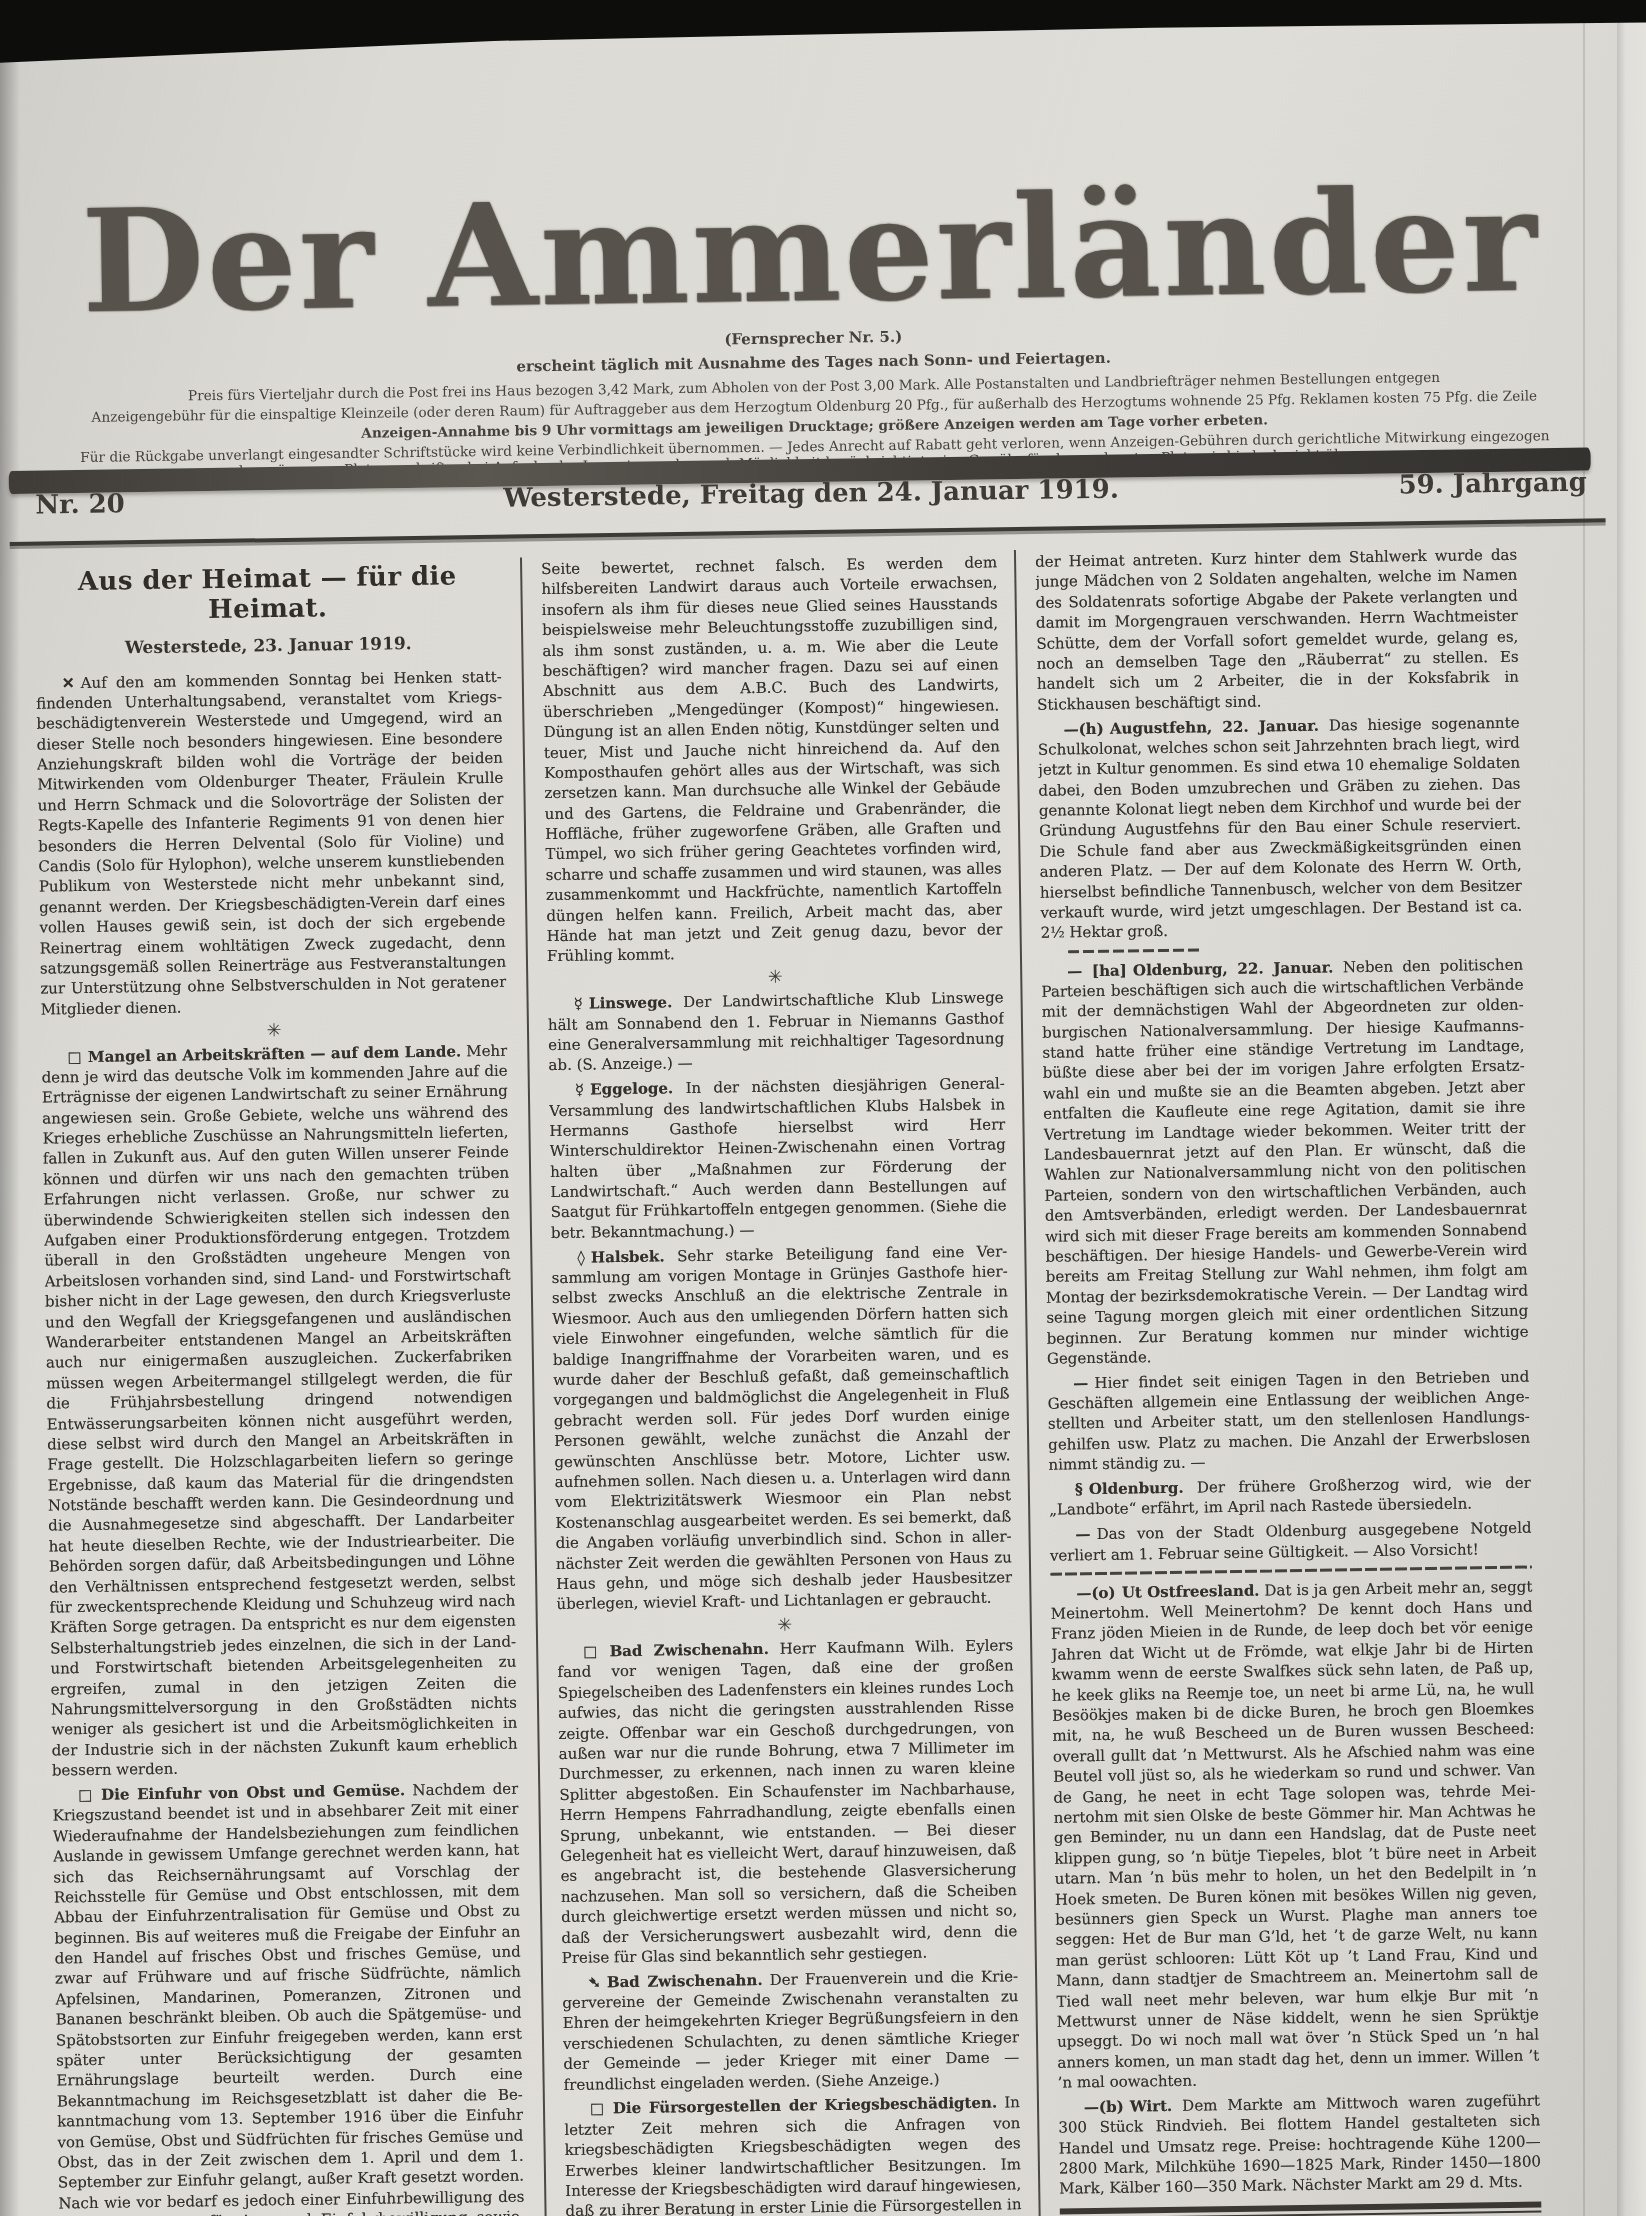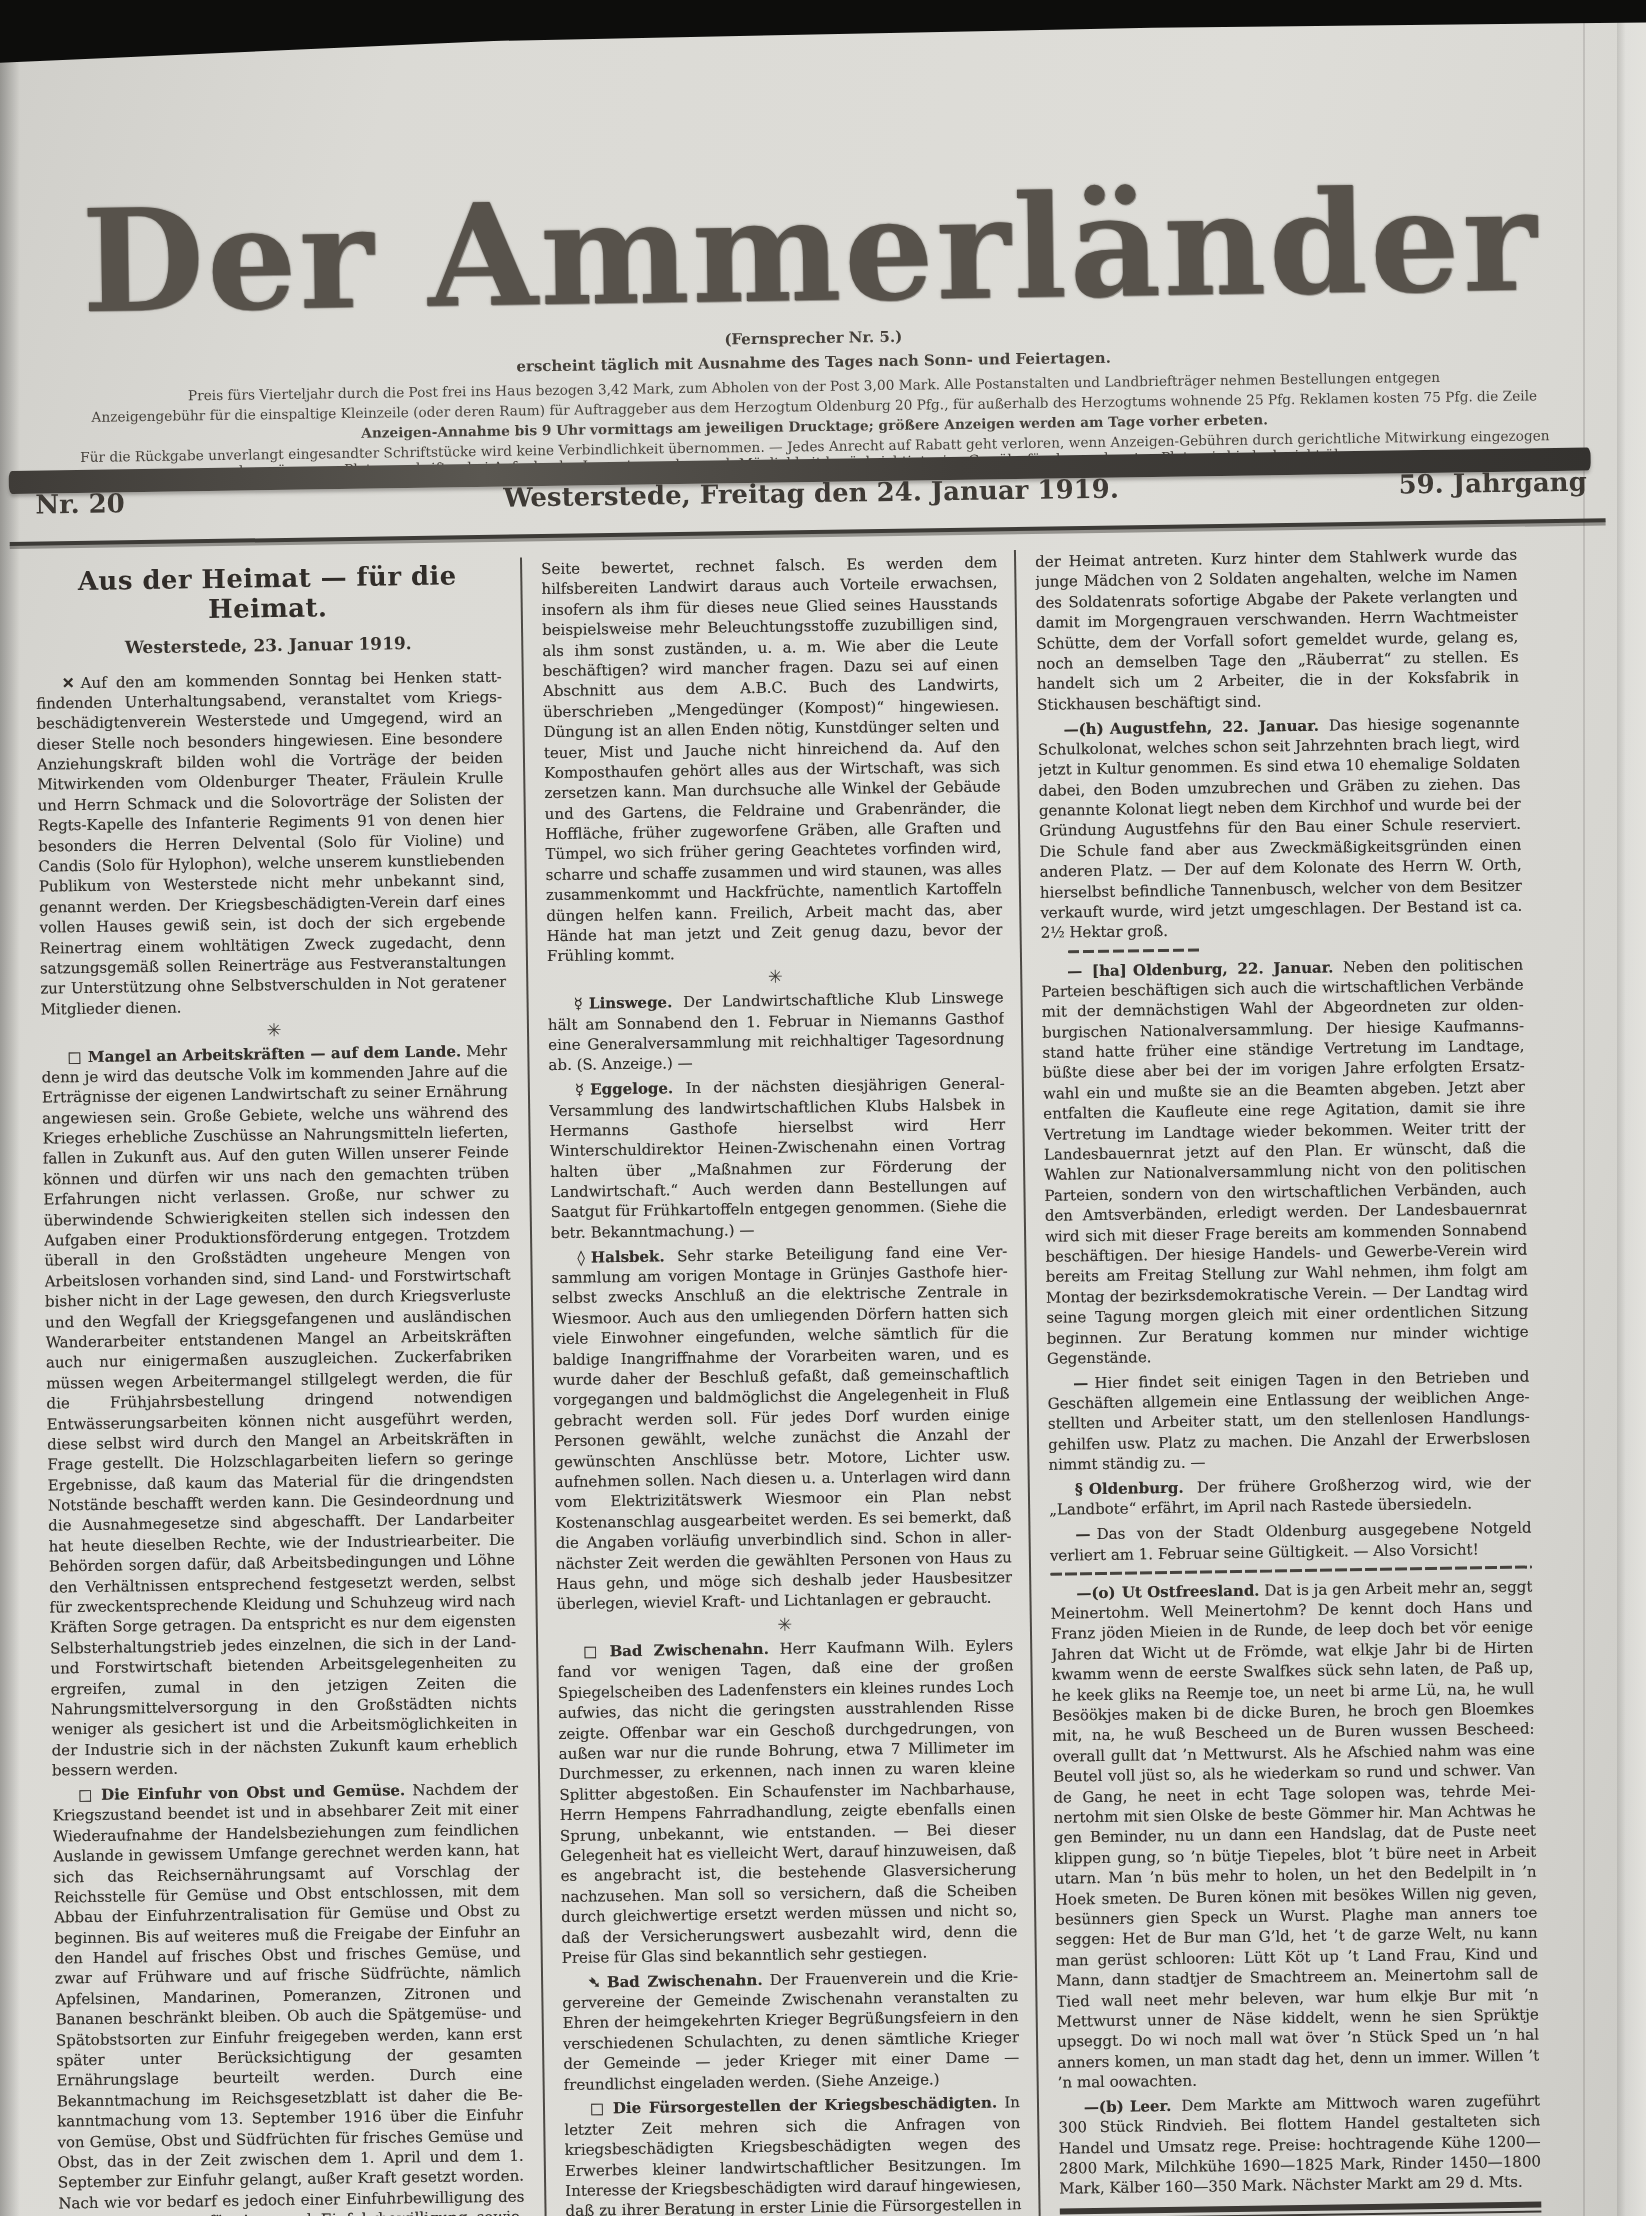--- a/index.html
+++ b/index.html
@@ -99,21 +99,21 @@
     <div class="col c3">
       <p class="art"><span>der Heimat antreten. Kurz hinter dem Stahlwerk wurde das junge Mädchen von 2 Soldaten angehalten, welche im Namen des Soldatenrats sofortige Abgabe der Pakete ver­langten und damit im Morgengrauen verschwanden. Herrn Wachtmeister Schütte, dem der Vorfall sofort gemeldet wurde, gelang es, noch an demselben Tage den „Räuberrat“ zu stellen. Es handelt sich um 2 Arbeiter, die in der Koks­fabrik in Stickhausen beschäftigt sind.</span></p>
       <p class="art indent"><span class="sym">—(h)</span><span class="lead">Augustfehn, 22. Januar.</span><span> Das hiesige sogenannte Schulkolonat, welches schon seit Jahrzehnten brach liegt, wird jetzt in Kultur genommen. Es sind etwa 10 ehemalige Soldaten dabei, den Boden umzubrechen und Gräben zu ziehen. Das genannte Kolonat liegt neben dem Kirchhof und wurde bei der Gründung Augustfehns für den Bau einer Schule reserviert. Die Schule fand aber aus Zweck­mäßigkeitsgründen einen anderen Platz. — Der auf dem Kolonate des Herrn W. Orth, hierselbst befindliche Tannen­busch, welcher von dem Besitzer verkauft wurde, wird jetzt umgeschlagen. Der Bestand ist ca. 2½ Hektar groß.</span></p>
       <div class="wavy short"></div>
       <p class="art indent"><span class="sym">— [ha]</span><span class="lead">Oldenburg, 22. Januar.</span><span> Neben den politischen Parteien beschäftigen sich auch die wirtschaftlichen Verbände mit der demnächstigen Wahl der Abgeordneten zur olden­burgischen Nationalversammlung. Der hiesige Kaufmanns­stand hatte früher eine ständige Vertretung im Landtage, büßte diese aber bei der im vorigen Jahre erfolgten Ersatz­wahl ein und mußte sie an die Beamten abgeben. Jetzt aber entfalten die Kaufleute eine rege Agitation, damit sie ihre Vertretung im Landtage wieder bekommen. Weiter tritt der Landesbauernrat jetzt auf den Plan. Er wünscht, daß die Wahlen zur Nationalversammlung nicht von den politischen Parteien, sondern von den wirtschaftlichen Ver­bänden, auch den Amtsverbänden, erledigt werden. Der Landesbauernrat wird sich mit dieser Frage bereits am kommenden Sonnabend beschäftigen. Der hiesige Handels- und Gewerbe-Verein wird bereits am Freitag Stellung zur Wahl nehmen, ihm folgt am Montag der bezirksdemokratische Verein. — Der Landtag wird seine Tagung morgen gleich mit einer ordentlichen Sitzung beginnen. Zur Beratung kommen nur minder wichtige Gegenstände.</span></p>
       <p class="art indent"><span class="sym">—</span><span>Hier findet seit einigen Tagen in den Betrieben und Geschäften allgemein eine Entlassung der weiblichen Ange­stellten und Arbeiter statt, um den stellenlosen Handlungs­gehilfen usw. Platz zu machen. Die Anzahl der Erwerbs­losen nimmt ständig zu. —</span></p>
       <p class="art indent"><span class="sym">§</span><span class="lead">Oldenburg.</span><span> Der frühere Großherzog wird, wie der „Landbote“ erfährt, im April nach Rastede übersiedeln.</span></p>
       <p class="art indent"><span class="sym">—</span><span>Das von der Stadt Oldenburg ausgegebene Not­geld verliert am 1. Februar seine Gültigkeit. — Also Vorsicht!</span></p>
       <div class="wavy"></div>
       <p class="art indent"><span class="sym">—(o)</span><span class="lead">Ut Ostfreesland.</span><span> Dat is ja gen Arbeit mehr an, seggt Meinertohm. Well Meinertohm? De kennt doch Hans und Franz jöden Mieien in de Runde, de leep doch bet vör eenige Jahren dat Wicht ut de Frömde, wat elkje Jahr bi de Hirten kwamm wenn de eerste Swalf­kes sück sehn laten, de Paß up, he keek gliks na Reemje toe, un neet bi arme Lü, na, he wull Besöökjes maken bi de dicke Buren, he broch gen Bloemkes mit, na, he wuß Bescheed un de Buren wussen Bescheed: overall gullt dat ’n Mettwurst. Als he Afschied nahm was eine Beutel voll jüst so, als he wiederkam so rund und schwer. Van de Gang, he neet in echt Tage solopen was, tehrde Mei­nertohm mit sien Olske de beste Gömmer hir. Man Acht­was he gen Beminder, nu un dann een Handslag, dat de Puste neet klippen gung, so ’n bütje Tiepeles, blot ’t büre neet in Arbeit utarn. Man ’n büs mehr to holen, un het den Bedelpilt in ’n Hoek smeten. De Buren könen mit besökes Willen nig geven, besünners gien Speck un Wurst. Plaghe man anners toe seggen: Het de Bur man G’ld, het ’t de garze Welt, nu kann man gerüst schlooren: Lütt Köt up ’t Land Frau, Kind und Mann, dann stadtjer de Smachtreem an. Meinertohm sall de Tied wall neet mehr beleven, war hum elkje Bur mit ’n Mettwurst unner de Näse kiddelt, wenn he sien Sprüktje upseggt. Do wi noch mall wat över ’n Stück Sped un ’n hal anners komen, un man stadt dag het, denn un immer. Willen ’t ’n mal oowachten.</span></p>
-      <p class="art indent"><span class="sym">—(b)</span><span class="lead">Leer.</span><span> Dem Markte am Mittwoch waren zuge­führt 300 Stück Rindvieh. Bei flottem Handel gestalte­ten sich Handel und Umsatz rege. Preise: hochtragende Kühe 1200—2800 Mark, Milchkühe 1690—1825 Mark, Rinder 1450—1800 Mark, Kälber 160—350 Mark. Näch­ster Markt am 29 d. Mts.</span></p>
+      <p class="art indent"><span class="sym">—(b)</span><span class="lead">Wirt.</span><span> Dem Markte am Mittwoch waren zuge­führt 300 Stück Rindvieh. Bei flottem Handel gestalte­ten sich Handel und Umsatz rege. Preise: hochtragende Kühe 1200—2800 Mark, Milchkühe 1690—1825 Mark, Rinder 1450—1800 Mark, Kälber 160—350 Mark. Näch­ster Markt am 29 d. Mts.</span></p>
       <div class="dbl"></div>
       <p class="church">
           <span class="lead">Kirche zu Westerstede.</span>
         </p>
     </div>
   </div>
 
   <div class="band top"></div>
 
 </div>

